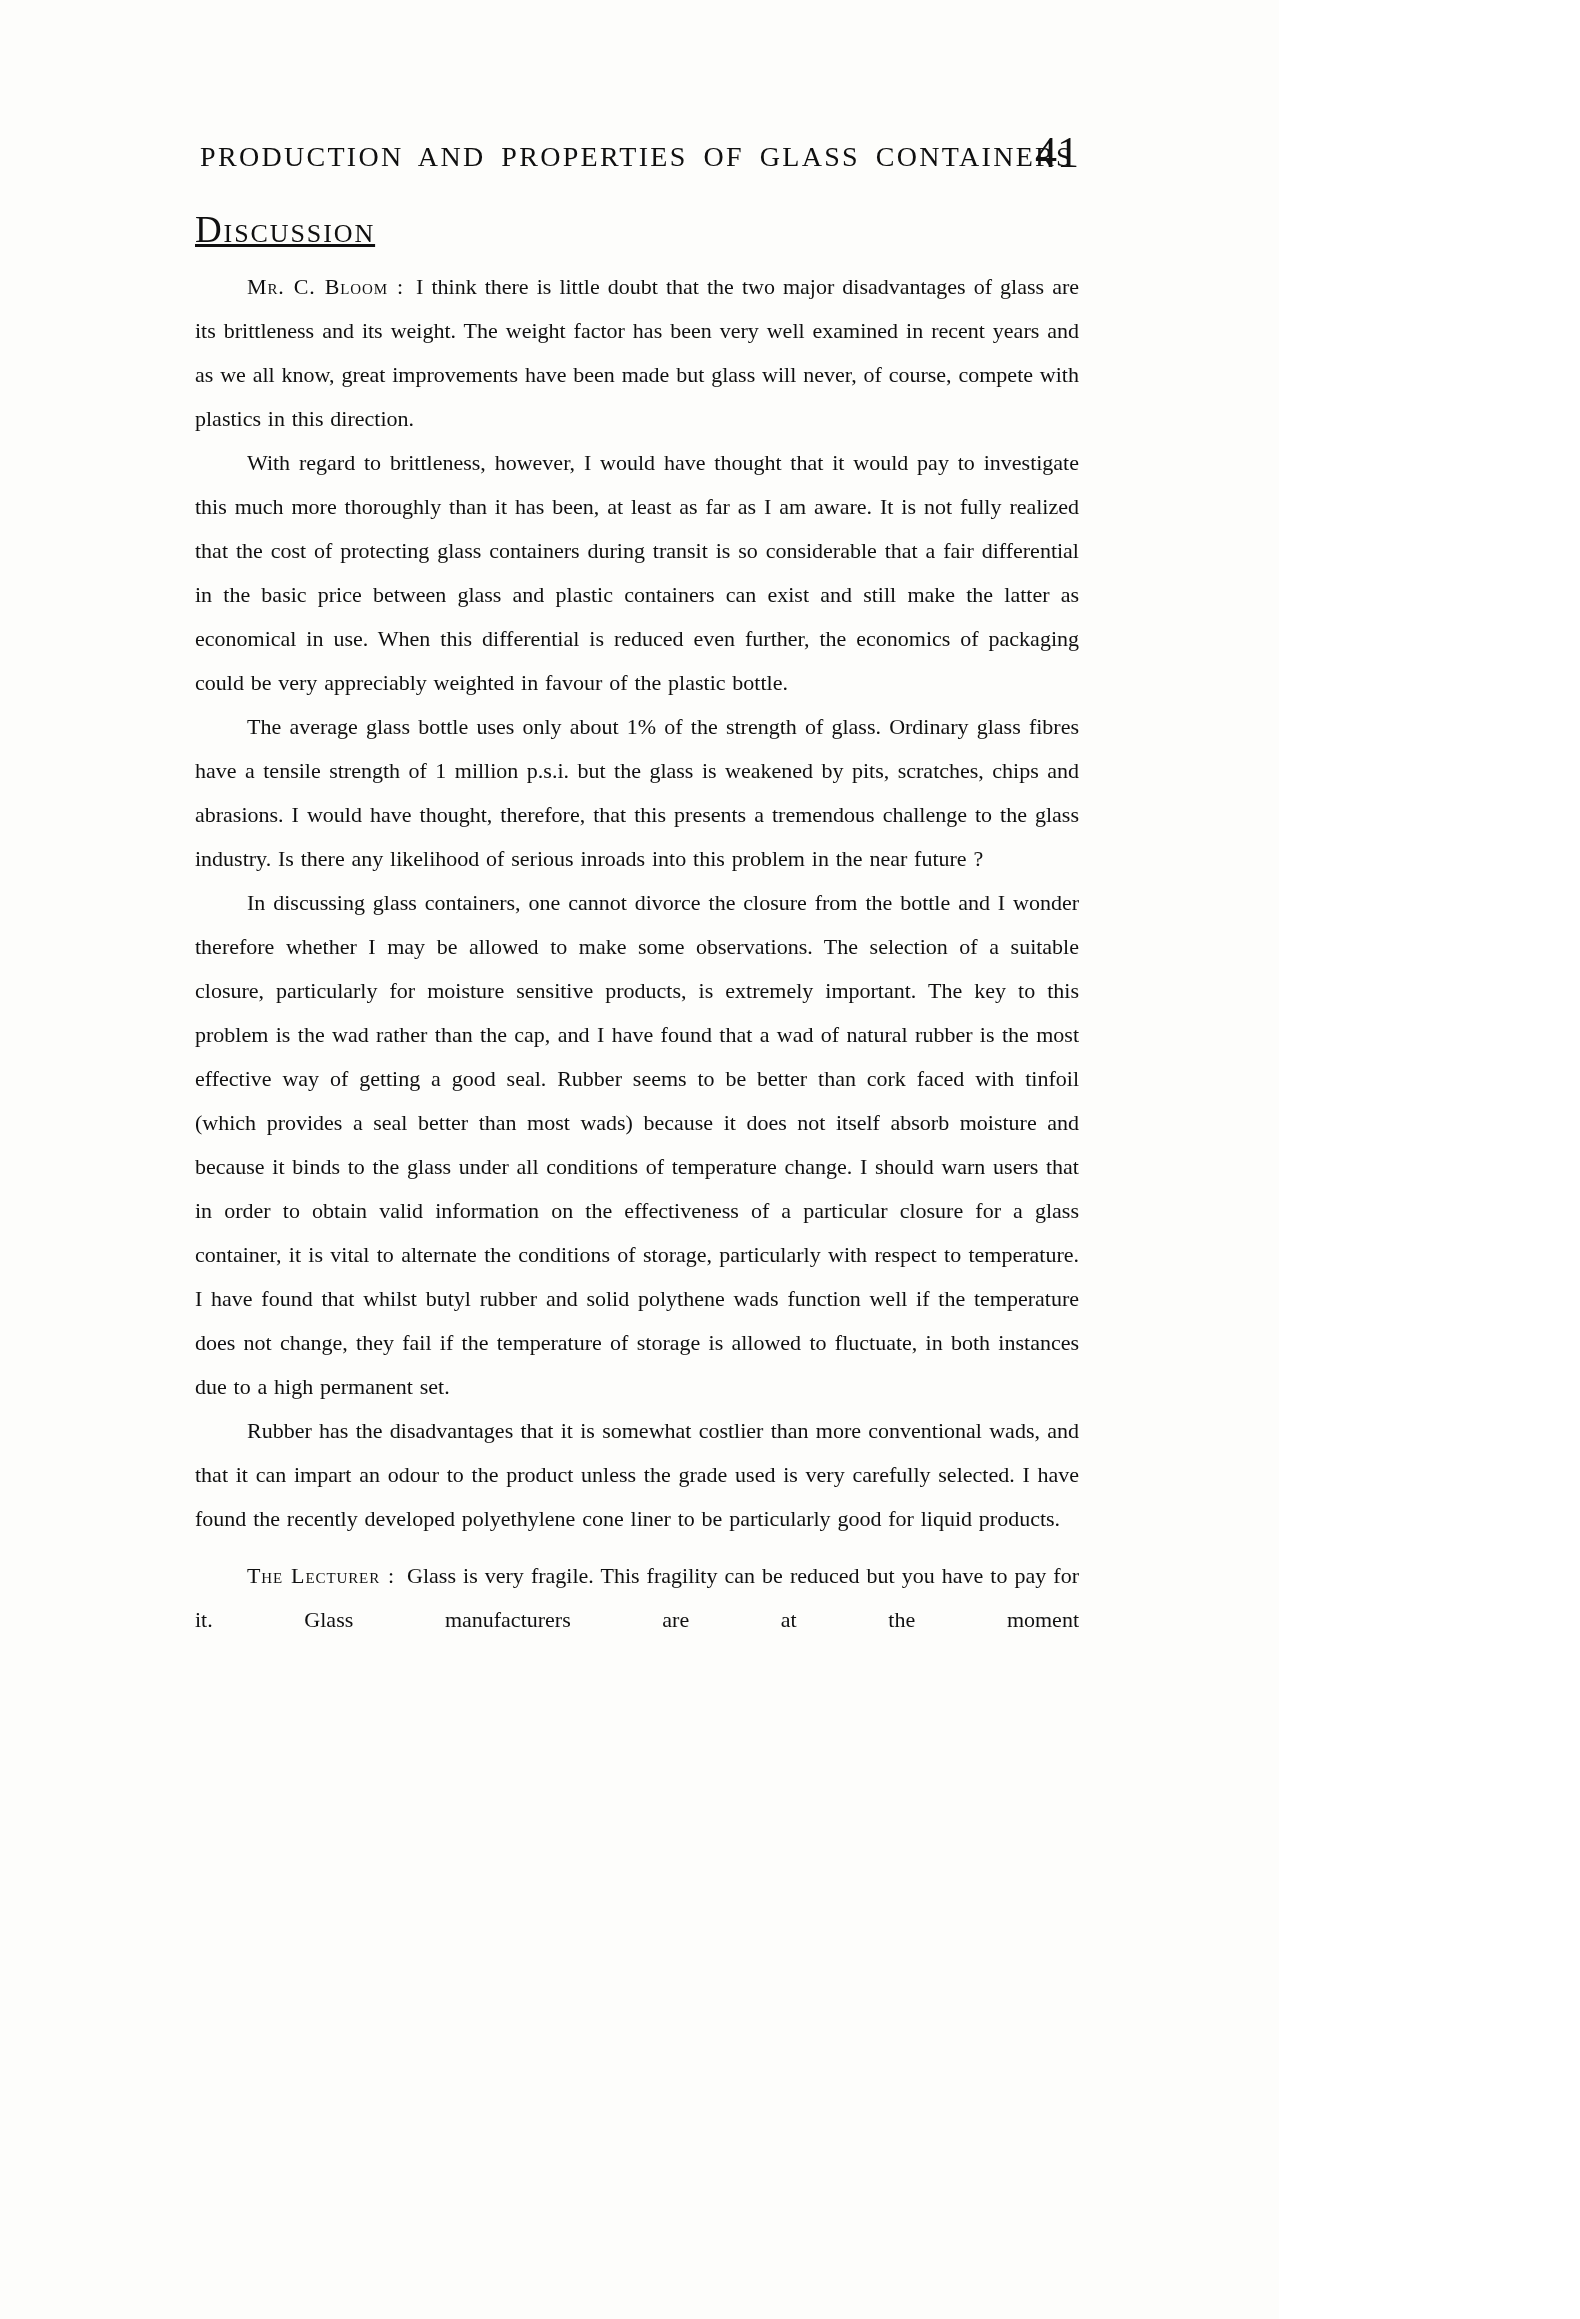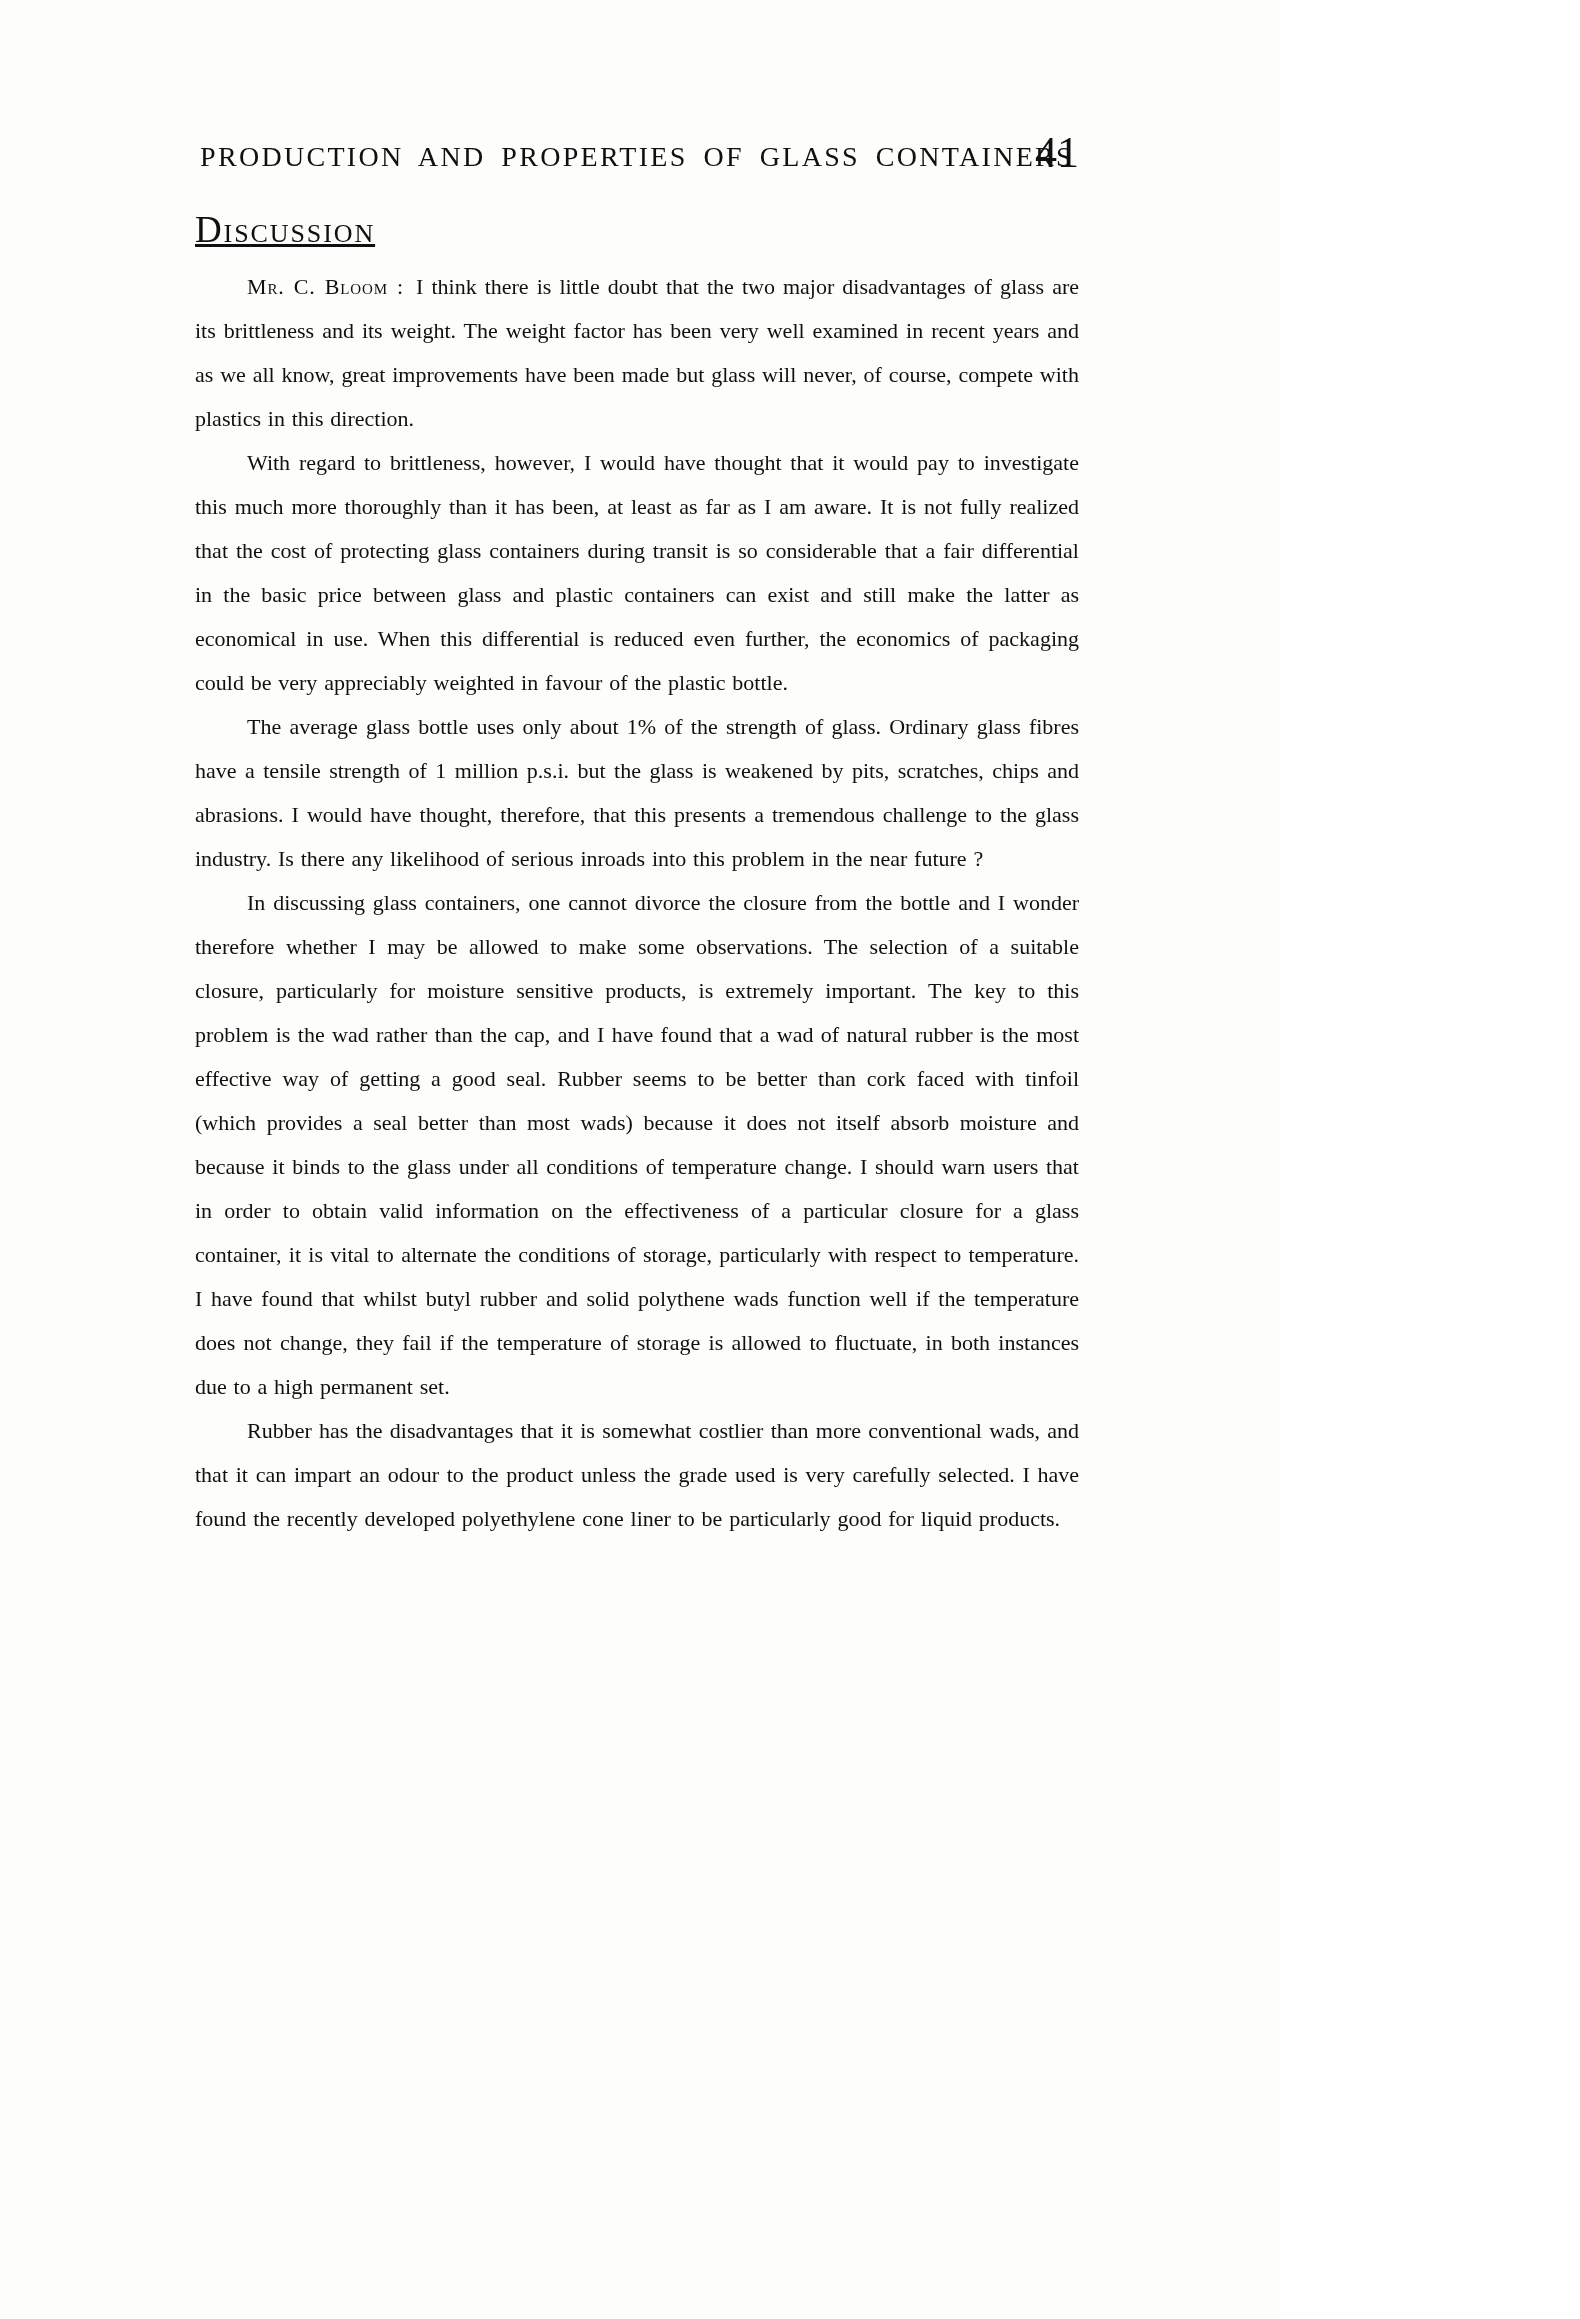--- a/index.html
+++ b/index.html
@@ -85,17 +85,18 @@
     <p><span class="speaker">Mr. C. Bloom :</span><span>I think there is little doubt that the two major disadvantages of glass are its brittleness and its weight. The weight factor has been very well examined in recent years and as we all know, great improvements have been made but glass will never, of course, compete with plastics in this direction.</span></p>
 
     <p><span class="speaker"></span><span>With regard to brittleness, however, I would have thought that it would pay to investigate this much more thoroughly than it has been, at least as far as I am aware. It is not fully realized that the cost of protecting glass containers during transit is so considerable that a fair differential in the basic price between glass and plastic containers can exist and still make the latter as economical in use. When this differential is reduced even further, the economics of packaging could be very appreciably weighted in favour of the plastic bottle.</span></p>
 
     <p><span class="speaker"></span><span>The average glass bottle uses only about 1% of the strength of glass. Ordinary glass fibres have a tensile strength of 1 million p.s.i. but the glass is weakened by pits, scratches, chips and abrasions. I would have thought, therefore, that this presents a tremendous challenge to the glass industry. Is there any likelihood of serious inroads into this problem in the near future ?</span></p>
 
     <p><span class="speaker"></span><span>In discussing glass containers, one cannot divorce the closure from the bottle and I wonder therefore whether I may be allowed to make some observations. The selection of a suitable closure, particularly for moisture sensitive products, is extremely important. The key to this problem is the wad rather than the cap, and I have found that a wad of natural rubber is the most effective way of getting a good seal. Rubber seems to be better than cork faced with tinfoil (which provides a seal better than most wads) because it does not itself absorb moisture and because it binds to the glass under all conditions of temperature change. I should warn users that in order to obtain valid information on the effectiveness of a particular closure for a glass container, it is vital to alternate the conditions of storage, particularly with respect to temperature. I have found that whilst butyl rubber and solid polythene wads function well if the temperature does not change, they fail if the temperature of storage is allowed to fluctuate, in both instances due to a high permanent set.</span></p>
 
     <p><span class="speaker"></span><span>Rubber has the disadvantages that it is somewhat costlier than more conventional wads, and that it can impart an odour to the product unless the grade used is very carefully selected. I have found the recently developed polyethylene cone liner to be particularly good for liquid products.</span></p>
 
+    <p class="lecturer-para"><span class="speaker">The Lecturer :</span><span>Glass is very fragile. This fragility can be reduced but you have to pay for it. Glass manufacturers are at the moment</span></p>
 
   </main>
 
 </div>
 
 
 </body></html>

